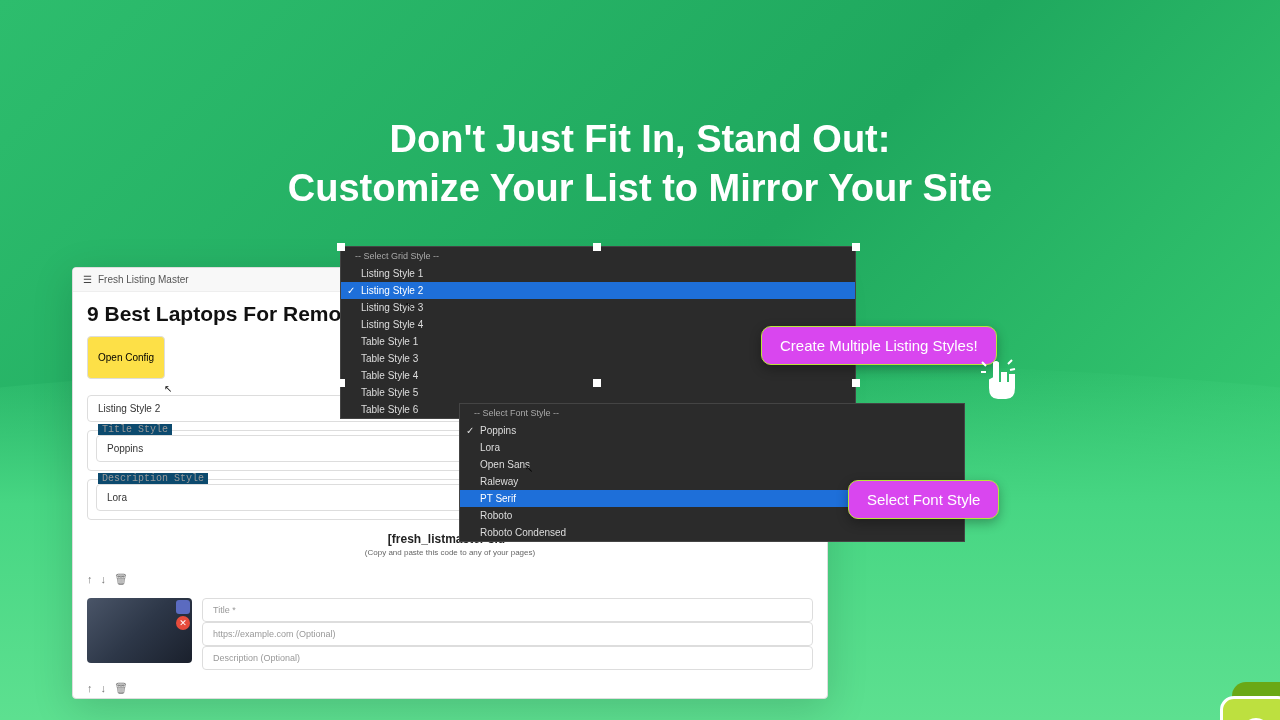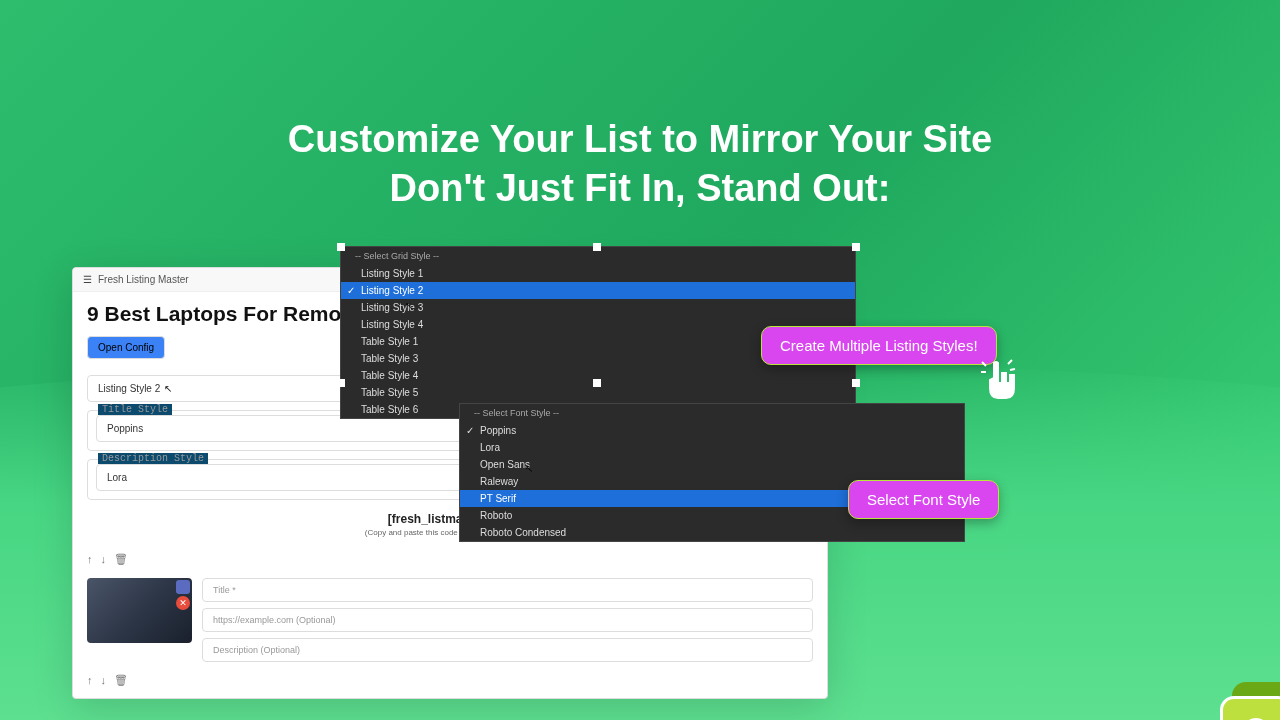--- a/index.html
+++ b/index.html
@@ -7,34 +7,34 @@
 
 .bg-wave { position: absolute; bottom: 0; left: 0; width: 100%; height: 50%; background: linear-gradient(180deg, transparent 0%, #47d683 40%, #5de090 100%); border-radius: 50% 50% 0 0 / 30% 30% 0 0; transform: scaleX(1.5); }
 
 .headline { position: absolute; top: 115px; left: 0; right: 0; text-align: center; color: #fff; font-size: 38px; font-weight: 800; line-height: 1.3; z-index: 5; }
 
 .app-window { position: absolute; top: 267px; left: 72px; width: 756px; height: 432px; background: #fff; border: 1px solid #ddd; border-radius: 4px; box-shadow: 0 10px 40px rgba(0,0,0,0.15); z-index: 10; overflow: hidden; }
 .app-header { display: flex; align-items: center; padding: 6px 10px; background: #f8f8f8; border-bottom: 1px solid #eee; font-size: 10px; color: #444; }
 .hamburger-icon { margin-right: 6px; font-size: 10px; }
 .app-title { color: #555; }
 .page-title { font-size: 21px; font-weight: 800; color: #111; padding: 10px 14px 6px; }
-.config-btn { margin: 4px 14px 10px; padding: 5px 10px; border: 1px solid #ddd; border-radius: 4px; background: #3b82f6; font-size: 10px; display: inline-block; }
+.config-btn { margin: 4px 14px 10px; padding: 15px 10px; border: 1px solid #ddd; border-radius: 4px; background: #fde047; font-size: 10px; display: inline-block; }
 .field-row { margin: 6px 14px; }
 .field-input { width: 100%; padding: 7px 10px; border: 1px solid #ddd; border-radius: 4px; font-size: 10px; color: #333; background: #fff; }
 .fieldset { margin: 8px 14px; border: 1px solid #ddd; border-radius: 4px; padding: 4px 8px 8px; position: relative; }
 .fieldset-label { position: absolute; top: -7px; left: 10px; background: #0c4a6e; padding: 0 4px; font-size: 10px; color: #999; font-family: Liberation Mono, monospace; }
 .shortcode-row { text-align: center; margin: 12px 0; }
 .shortcode { font-weight: 700; font-size: 12px; color: #222; }
 .shortcode-hint { font-size: 8px; color: #666; margin-top: 2px; }
 .item-row { display: flex; padding: 8px 14px; gap: 10px; }
 .item-controls { display: flex; gap: 8px; padding: 4px 14px; color: #777; font-size: 11px; }
 .item-thumb { width: 105px; height: 65px; border-radius: 4px; background: linear-gradient(135deg, #4a5568 0%, #2d3748 50%, #1a202c 100%); position: relative; flex-shrink: 0; }
 .thumb-badge { position: absolute; top: 2px; right: 2px; width: 14px; height: 14px; background: #5b6bc0; border-radius: 3px; }
 .thumb-close { position: absolute; top: 18px; right: 2px; width: 14px; height: 14px; background: #e74c3c; border-radius: 50%; color: #fff; font-size: 9px; text-align: center; line-height: 14px; }
-.item-fields { flex: 1; display: flex; flex-direction: column; gap: 6px; }
+.item-fields { flex: 1; display: flex; flex-direction: column; }
 .item-input { padding: 6px 10px; border: 1px solid #ddd; border-radius: 4px; font-size: 9px; color: #999; background: #fff; }
 
 .dropdown { position: absolute; background: #2b2b2b; border: 1px solid #444; z-index: 20; font-size: 10px; color: #ddd; }
 .dropdown-header { padding: 4px 14px; color: #aaa; font-size: 9px; }
 .dropdown-item { padding: 3px 4px 3px 20px; position: relative; }
 .dropdown-item.selected { background: #1e6fd9; color: #fff; }
 .dropdown-item.checked::before { content: '✓'; position: absolute; left: 6px; }
 .dd1 { top: 246px; left: 340px; width: 516px; }
 .dd2 { top: 403px; left: 459px; width: 506px; }
 
@@ -54,22 +54,22 @@
 .logo-check { width: 28px; height: 28px; background: #fff; border-radius: 50%; display: flex; align-items: center; justify-content: center; color: #3da843; font-weight: 900; font-size: 18px; }
 
 .cursor-icon { position: absolute; font-size: 10px; z-index: 25; color: #000; }
 </style>
 </head>
 <body>
 
 <div class="bg-wave"></div>
 
 <div class="headline">
+  <div>Don't Just Fit In, Stand Out:</div>
   <div>Customize Your List to Mirror Your Site</div>
-  <div>Don't Just Fit In, Stand Out:</div>
 </div>
 
 <div class="app-window">
   <div class="app-header">
     <span class="hamburger-icon">☰</span>
     <span class="app-title">Fresh Listing Master</span>
   </div>
   <div class="page-title">9 Best Laptops For Remote Work in</div>
   <div class="config-btn">Open Config</div>
   <div class="field-row">

